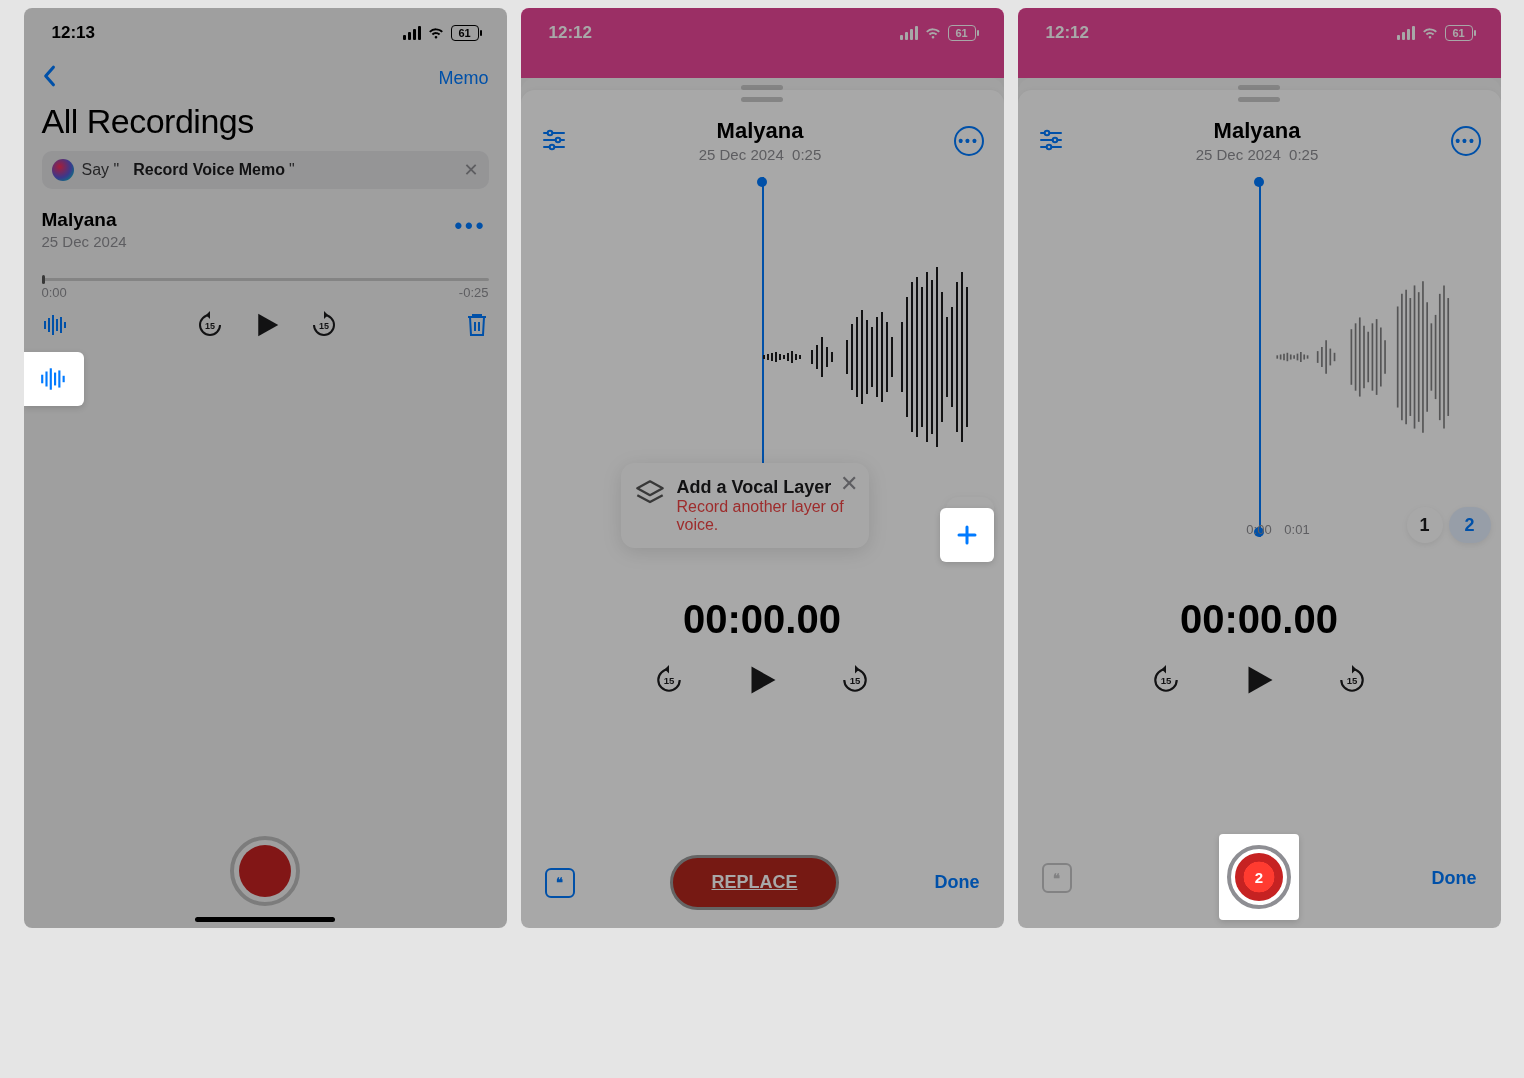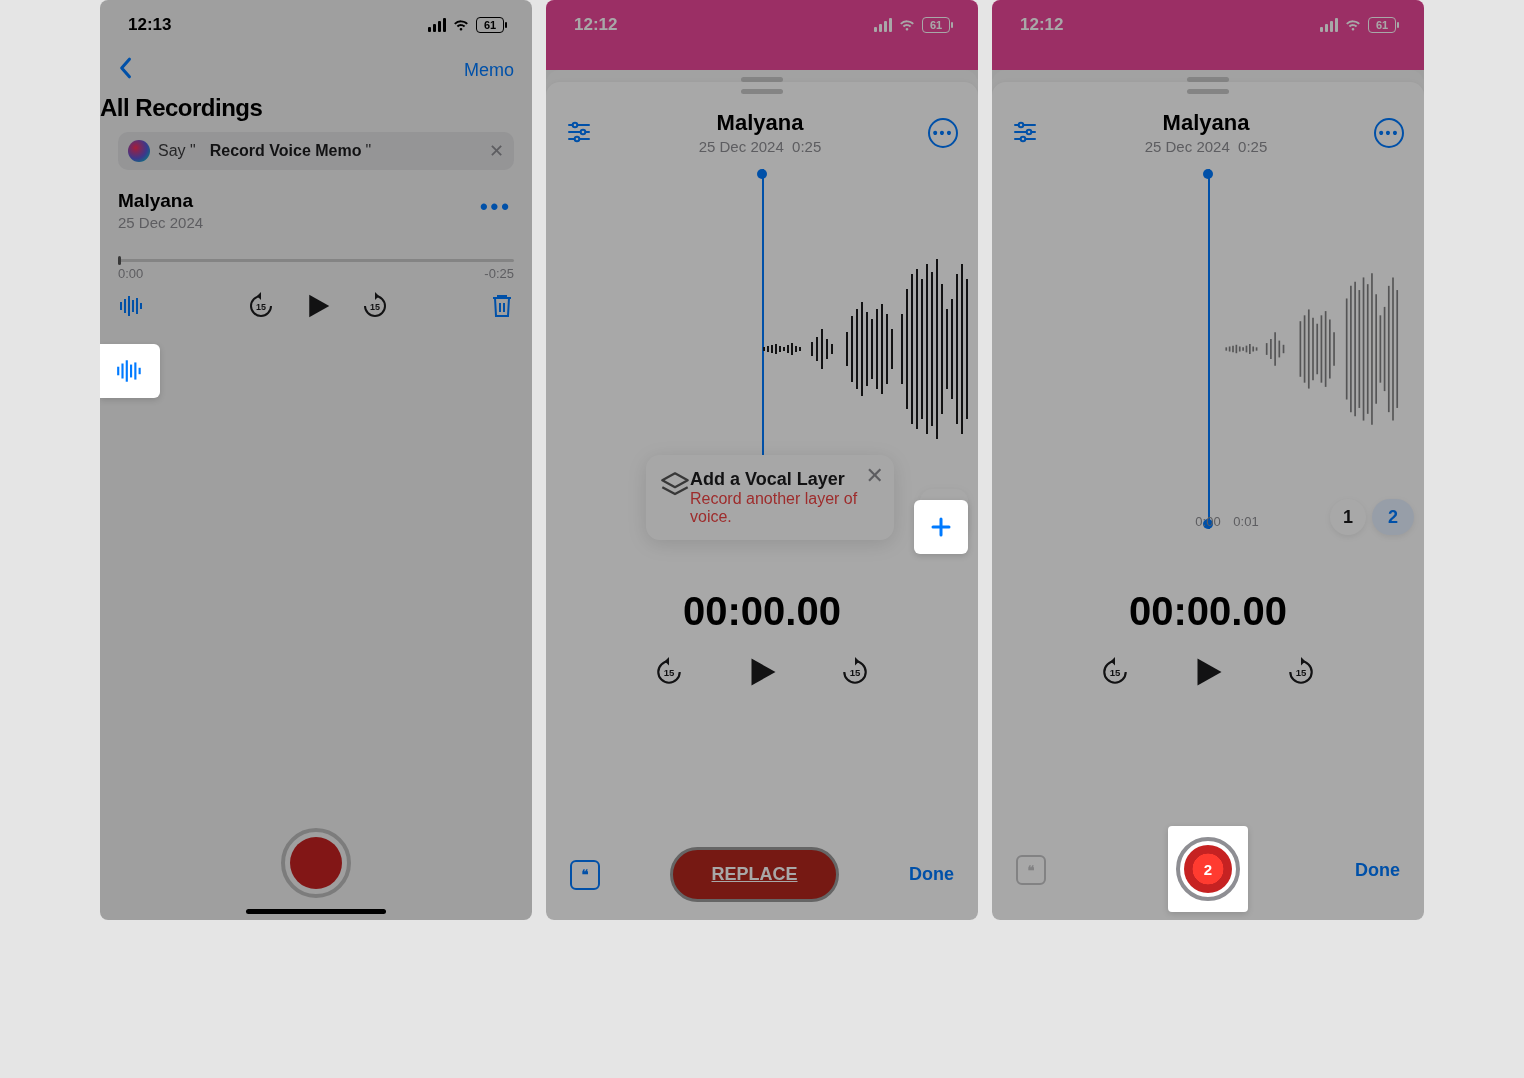--- a/index.html
+++ b/index.html
@@ -7,27 +7,27 @@
     font-family: -apple-system, BlinkMacSystemFont, "Segoe UI", Helvetica, Arial, sans-serif;
     background: #e5e5e5;
     width: 1524px;
     height: 1078px;
     display: flex;
     gap: 14px;
     padding: 0;
     justify-content: center;
   }
   .phone {
-    width: 432px;
+    width: 483px;
     height: 920px;
     background: #f2f2f2;
     border-radius: 8px;
     position: relative;
     overflow: hidden;
-    margin-top: 0;
+    margin-top: 8px;
   }
   
   .dim::after {
     content: "";
     position: absolute;
     inset: 0;
     background: rgba(0,0,0,0.34);
     pointer-events: none;
     z-index: 50;
   }
@@ -70,21 +70,21 @@
   }
   .battery::after { content:""; position:absolute; right:-4px; top:4px; width:2px; height:6px; background:currentColor; border-radius:1px; }
 
   
   .nav {
     display:flex; align-items:center; justify-content:space-between;
     padding: 0 18px; height:40px;
   }
   .back-chevron svg { width:14px; height:22px; }
   .edit-link { color:#007aff; font-size:18px; }
-  .big-title { font-size:24px; font-weight:700; padding: 4px 0 10px; letter-spacing:-0.5px; }
+  .big-title { font-size:34px; font-weight:400; padding: 4px 18px 10px; letter-spacing:-0.5px; }
   .siri-hint {
     margin: 0 18px 14px; background:#e2e2e4; border-radius:10px;
     display:flex; align-items:center; padding:8px 10px; gap:8px;
     font-size:16px; color:#3a3a3c;
   }
   .siri-orb { width:22px; height:22px; border-radius:50%;
     background: radial-gradient(circle at 35% 35%, #ff2d55, #5856d6 55%, #00c7be 90%); }
   .siri-hint .x { margin-left:auto; color:#8e8e93; font-size:18px; }
   .recording-row { padding: 6px 18px 0; position:relative; }
   .recording-title { font-size:19px; font-weight:600; }
@@ -138,21 +138,21 @@
   }
   .wf-line { position:absolute; left:50%; top:0; bottom:0; width:2px; background:#007aff; }
   .wf-dot { position:absolute; left:50%; transform:translateX(-50%); top:0; width:10px; height:10px; background:#007aff; border-radius:50%; }
   .wf-dot.bottom { top:auto; bottom:0; }
   .wf-svg { position:absolute; left:50%; right:0; top:50%; transform:translateY(-50%); width:210px; height:190px; }
   .tooltip {
     position:absolute; left:100px; top:286px;
     width:248px; background:#fefefe; border-radius:14px;
     padding:14px 14px; font-size:16px; color:#1c1c1e;
     box-shadow:0 4px 20px rgba(0,0,0,0.12);
-    display:flex; 
+    display:flex; gap:12px;
   }
   .tooltip svg.layers { width:30px; height:30px; flex-shrink:0; margin-top:2px; color:#555; }
   .tooltip .tt-title { font-size:18px; font-weight:700; }
   .tooltip .tt-sub { font-size:16px; color:#ef4444; }
   .tooltip .tt-x { position:absolute; right:10px; top:8px; color:#8e8e93; font-size:22px; }
   .plus-btn {
     position:absolute; right:10px; top:320px;
     width:48px; height:48px; background:#fff; border-radius:12px;
     display:flex; align-items:center; justify-content:center;
     box-shadow:0 2px 8px rgba(0,0,0,0.08);

